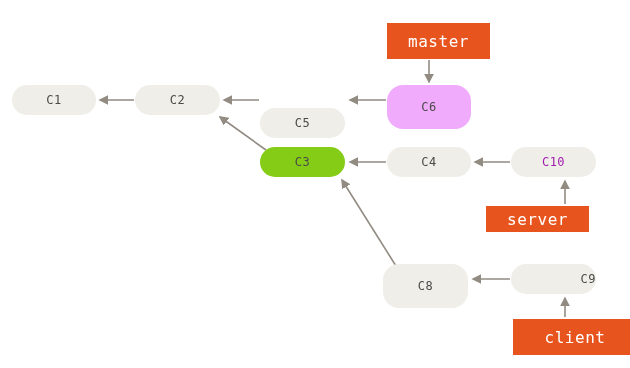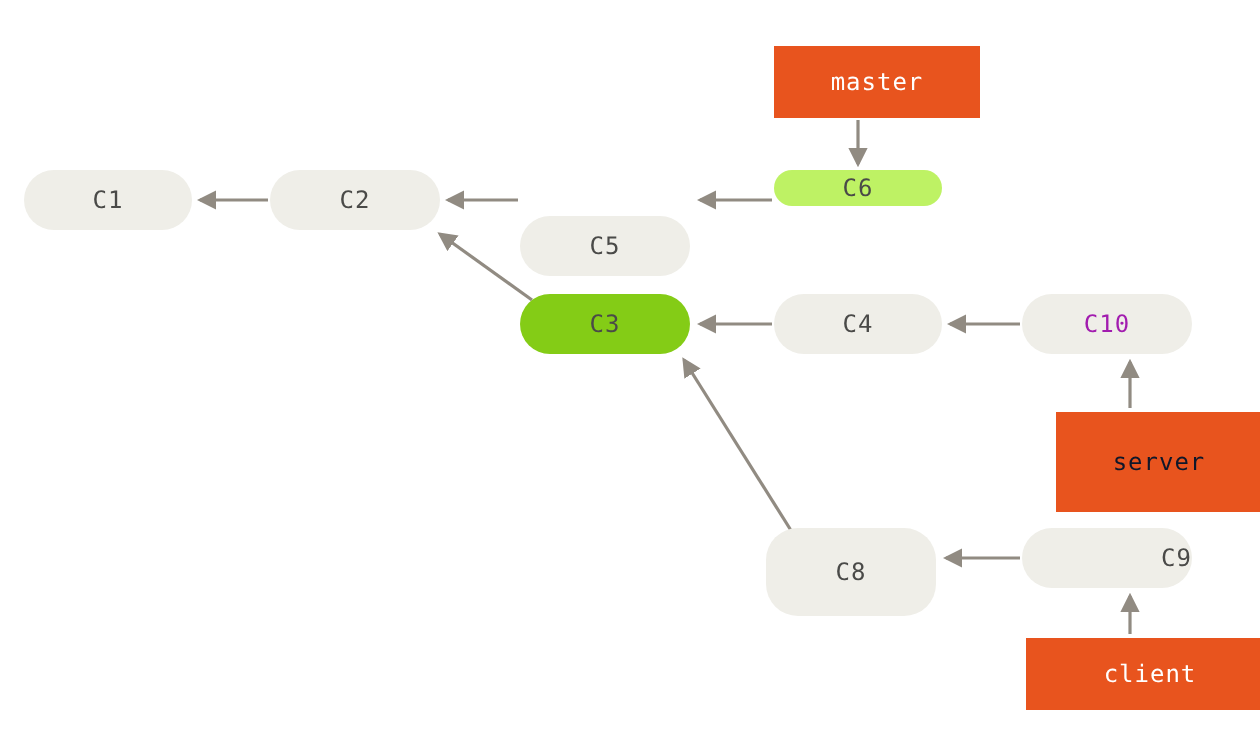--- a/index.html
+++ b/index.html
@@ -34,21 +34,21 @@
     display: flex;
     align-items: center;
     justify-content: center;
     user-select: none;
   }
   .branch {
     position: absolute;
     box-sizing: border-box;
     background: #e8541e;
     color: #ffffff;
-    font-size: 12px;
+    font-size: 16px;
     letter-spacing: 0.5px;
     display: flex;
     align-items: center;
     justify-content: center;
     user-select: none;
   }
 </style>
 </head>
 <body>
 
@@ -95,40 +95,40 @@
     </svg>
 <div class="commit" style="left: 12px; top: 85px; width: 84px; height: 30px; background: rgb(239, 238, 232); color: rgb(74, 74, 72); text-align: center;">
       <span>C1</span>
     </div>
     <div class="commit" style="left: 135px; top: 85px; width: 85px; height: 30px; background: rgb(239, 238, 232); color: rgb(74, 74, 72);">
       <span>C2</span>
     </div>
     <div class="commit" style="left: 260px; top: 85px; width: 85px; height: 30px; background: rgb(239, 238, 232); color: rgb(74, 74, 72); margin-top: 23px;">
       <span>C5</span>
     </div>
-    <div class="commit" style="left: 387px; top: 85px; width: 84px; height: 18px; background: #bef264; color: rgb(74, 74, 72);">
+    <div class="commit" style="left: 387px; top: 85px; width: 84px; height: 44px; background: #f0abfc; color: rgb(74, 74, 72);">
       <span>C6</span>
     </div>
     <div class="commit" style="left: 260px; top: 147px; width: 85px; height: 30px; background: #84cc16; color: rgb(74, 74, 72);">
       <span>C3</span>
     </div>
     <div class="commit" style="left: 387px; top: 147px; width: 84px; height: 30px; background: rgb(239, 238, 232); color: rgb(74, 74, 72);">
       <span>C4</span>
     </div>
     <div class="commit" style="left: 511px; top: 147px; width: 85px; height: 30px; background: rgb(239, 238, 232); color: #a21caf;">
       <span>C10</span>
     </div>
     <div class="commit" style="left: 383px; top: 264px; width: 85px; height: 44px; background: rgb(239, 238, 232); color: rgb(74, 74, 72);">
       <span>C8</span>
     </div>
     <div class="commit" style="left: 511px; top: 264px; width: 85px; height: 30px; background: rgb(239, 238, 232); color: rgb(74, 74, 72); justify-content: flex-end;">
       <span>C9</span>
     </div>
     <div class="branch" style="left: 387px; top: 23px; width: 103px; height: 36px; background: rgb(232, 84, 30); color: rgb(255, 255, 255);">
       <span>master</span>
     </div>
-    <div class="branch" style="left: 528px; top: 206px; width: 103px; height: 50px; background: rgb(232, 84, 30); color: #0f172a;">
+    <div class="branch" style="left: 486px; top: 206px; width: 103px; height: 26px; background: rgb(232, 84, 30); color: #ffffff;">
       <span>server</span>
     </div>
     <div class="branch" style="left: 513px; top: 319px; width: 124px; height: 36px; background: rgb(232, 84, 30); color: rgb(255, 255, 255);">
       <span>client</span>
     </div>
   </div>
 
 </body></html>

